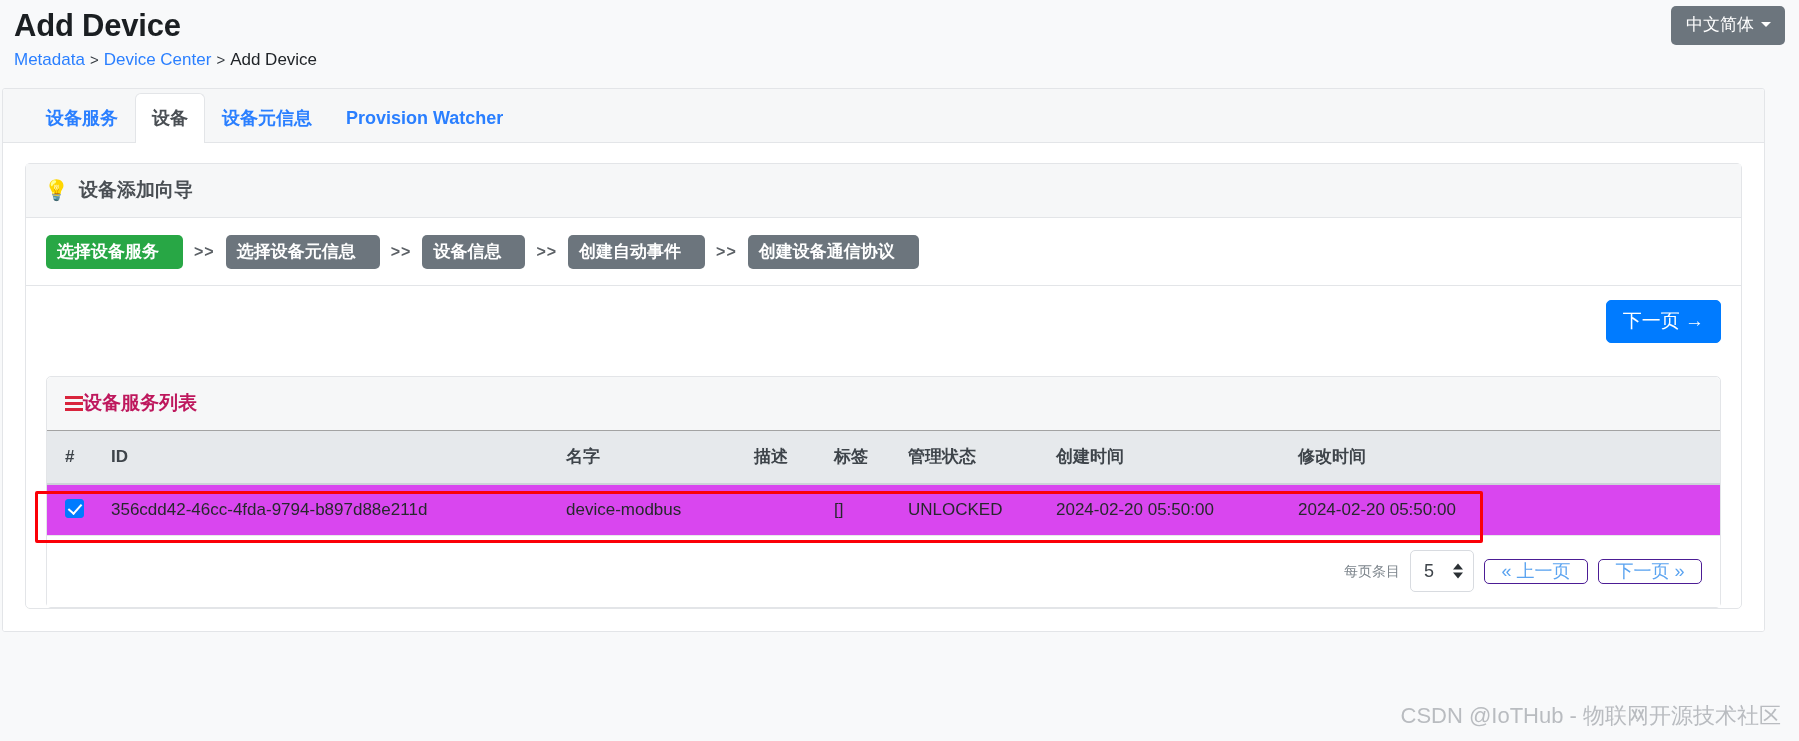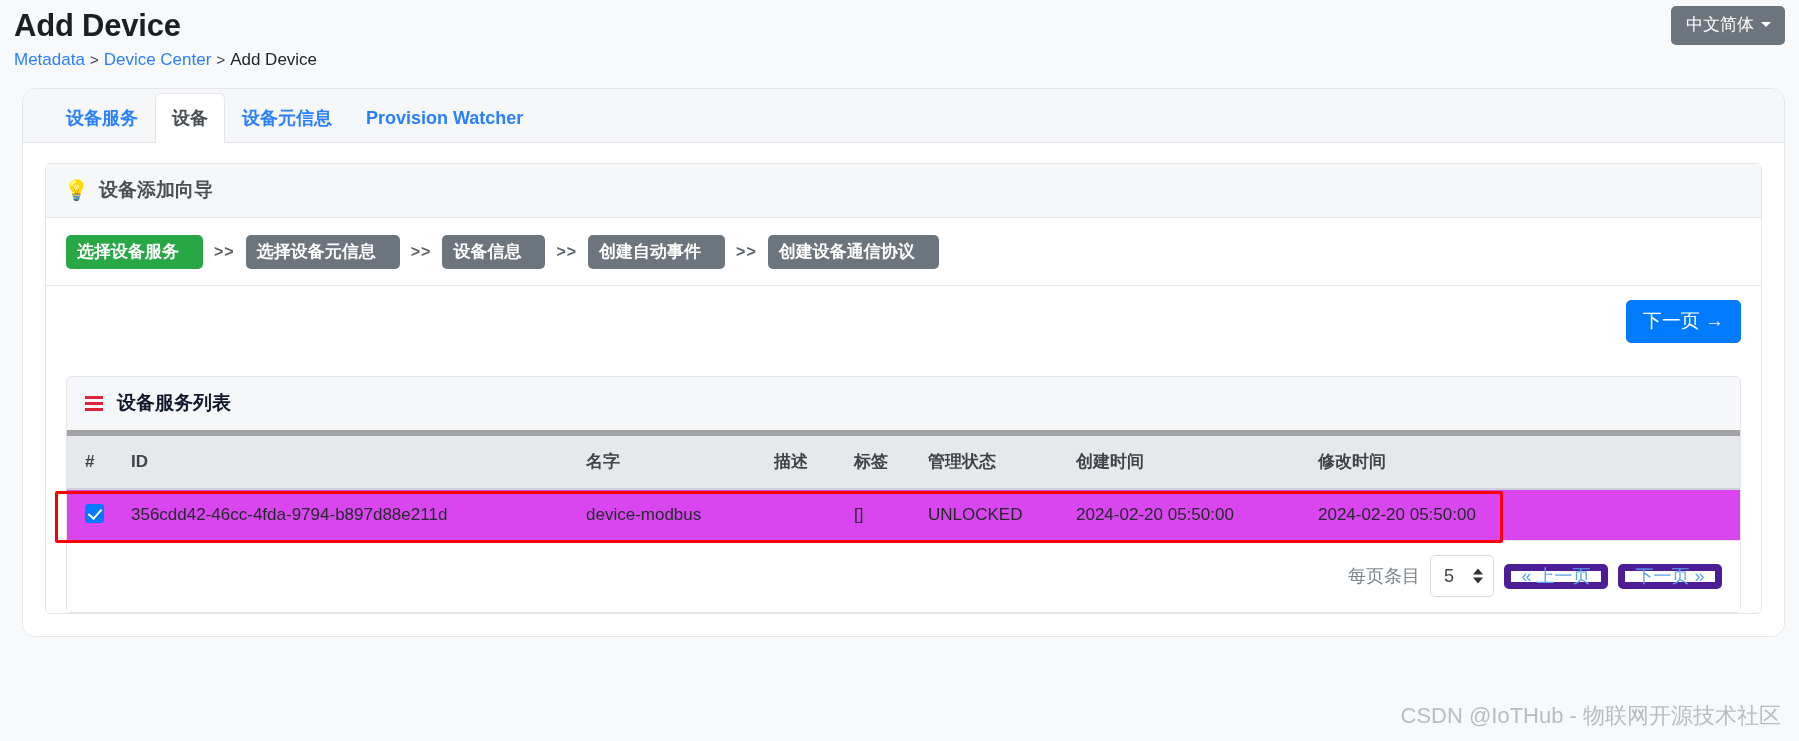--- a/index.html
+++ b/index.html
@@ -70,25 +70,25 @@
     margin-left: 7px;
     border-left: 5px solid transparent;
     border-right: 5px solid transparent;
     border-top: 5px solid #ffffff;
     vertical-align: 3px;
   }
 
   
   .outer-card {
     position: absolute;
-    left: 22px; top: 88px;
+    left: 2px; top: 88px;
     width: 1763px;
     background: #ffffff;
     border: 1px solid #e3e5e8;
-    border-radius: 14px;
+    border-radius: 3px;
     overflow: hidden;
   }
 
   .tabbar {
     height: 54px;
     background: #f6f7f8;
     border-bottom: 1px solid #e3e5e8;
     padding: 0 0 0 26px;
     display: flex;
     align-items: flex-end;
@@ -200,28 +200,28 @@
   .list-panel {
     margin: 18px 20px 0 20px;
     border: 1px solid #e3e5e8;
     border-radius: 5px;
     background: #ffffff;
     overflow: visible;
     position: relative;
   }
   .list-head {
     background: #f6f7f8;
-    border-bottom: 6px solid #a3a3a3;
+    border-bottom: 1px solid #a3a3a3;
     padding: 14px 18px 15px 18px;
     font-size: 19px;
     font-weight: bold;
-    color: #0f172a;
+    color: #be185d;
     display: flex;
     align-items: center;
-    gap: 14px;
+    gap: 0;
     line-height: 24px;
     border-top-left-radius: 5px;
     border-top-right-radius: 5px;
   }
 
   table.devtable {
     width: 100%;
     border-collapse: collapse;
     font-size: 17px;
   }
@@ -287,21 +287,21 @@
   .pager {
     display: flex;
     align-items: center;
     justify-content: flex-end;
     gap: 10px;
     padding: 14px 18px 15px 18px;
     background: #ffffff;
     border-top: 1px solid #e6e8ea;
   }
   .pager-label {
-    font-size: 18px;
+    font-size: 14px;
     color: #7d858c;
     line-height: 24px;
     white-space: nowrap;
   }
   .pager-select {
     position: relative;
     min-width: 64px;
     height: 42px;
     border: 1px solid #d8dbe0;
     border-radius: 5px;
@@ -322,21 +322,21 @@
   .pager-select .arrows i {
     display: block; width: 0; height: 0;
     border-left: 5px solid transparent;
     border-right: 5px solid transparent;
   }
   .pager-select .arrows i.up   { border-bottom: 6px solid #2b3034; }
   .pager-select .arrows i.down { border-top: 6px solid #2b3034; }
   .pager-btn {
     min-width: 104px;
     height: 25px;
-    border: 7px solid #4c1d95;
+    border: 1px solid #4c1d95;
     border-radius: 5px;
     background: #ffffff;
     color: #5aa3f0;
     font-family: inherit;
     font-size: 18px;
     line-height: 24px;
     cursor: pointer;
     white-space: nowrap;
     display: flex; align-items: center; justify-content: center;
   }

